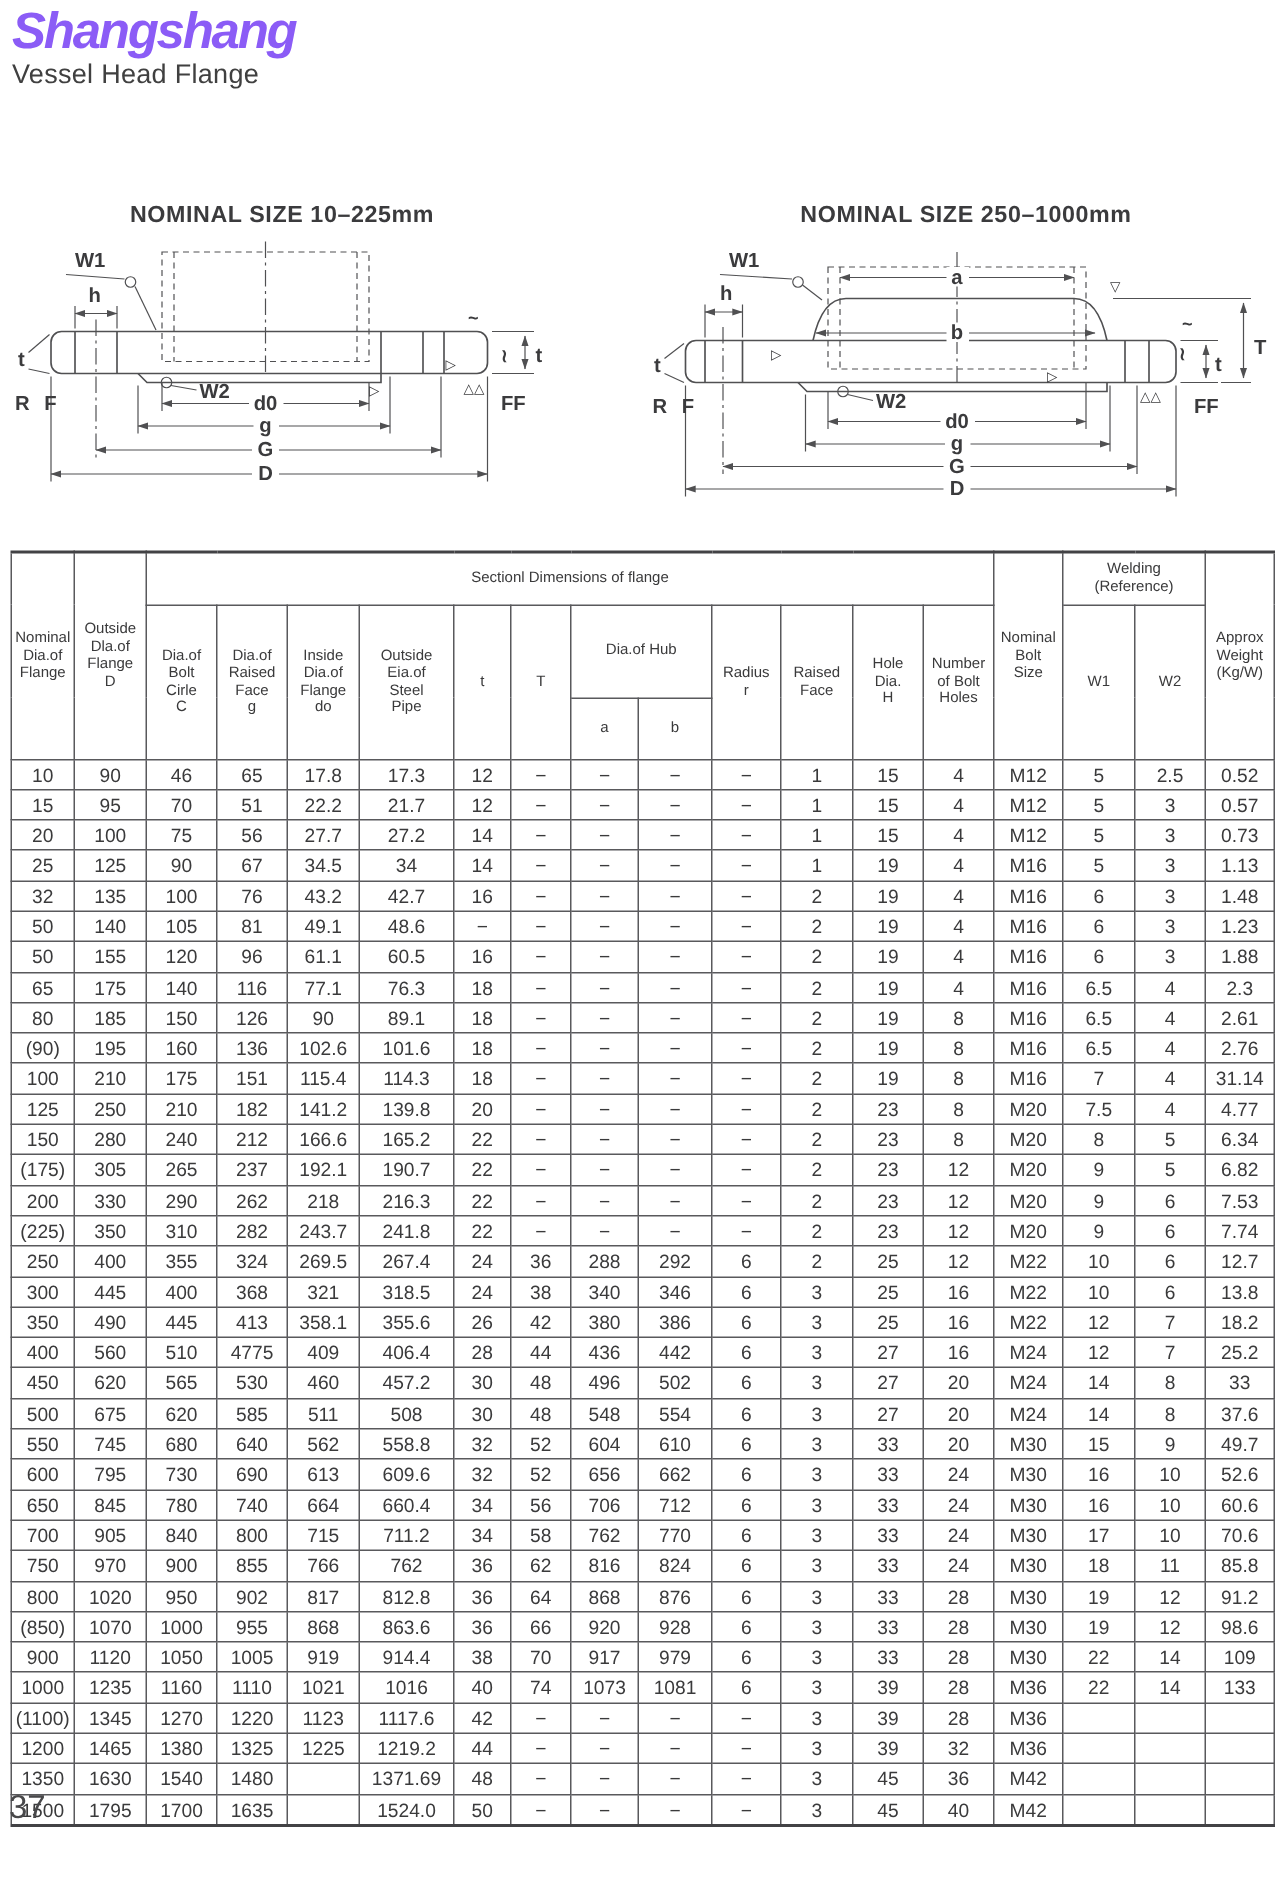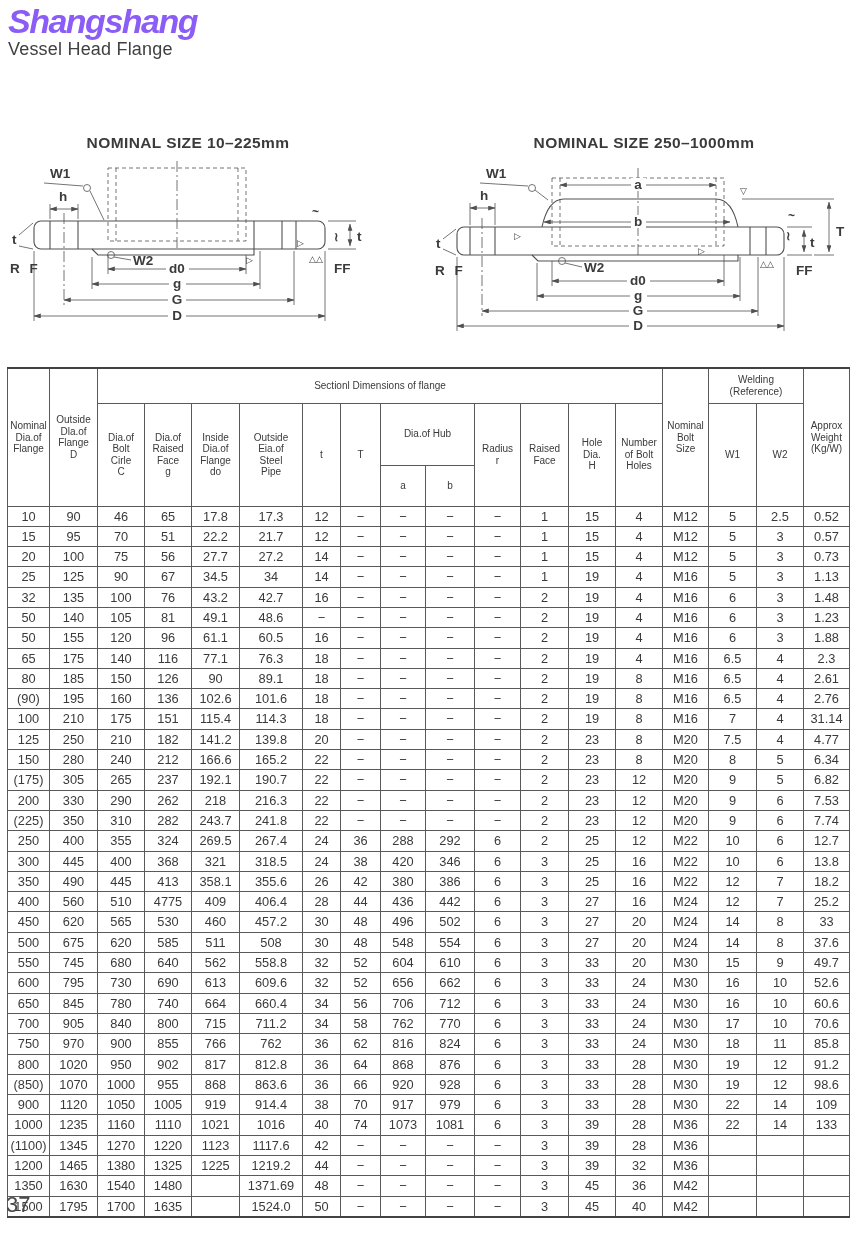--- a/index.html
+++ b/index.html
@@ -658,21 +658,21 @@
           </tr>
           <tr>
             <td>300</td>
             <td>445</td>
             <td>400</td>
             <td>368</td>
             <td>321</td>
             <td>318.5</td>
             <td>24</td>
             <td>38</td>
-            <td>420</td>
+            <td>340</td>
             <td>346</td>
             <td>6</td>
             <td>3</td>
             <td>25</td>
             <td>16</td>
             <td>M22</td>
             <td>10</td>
             <td>6</td>
             <td>13.8</td>
           </tr>

